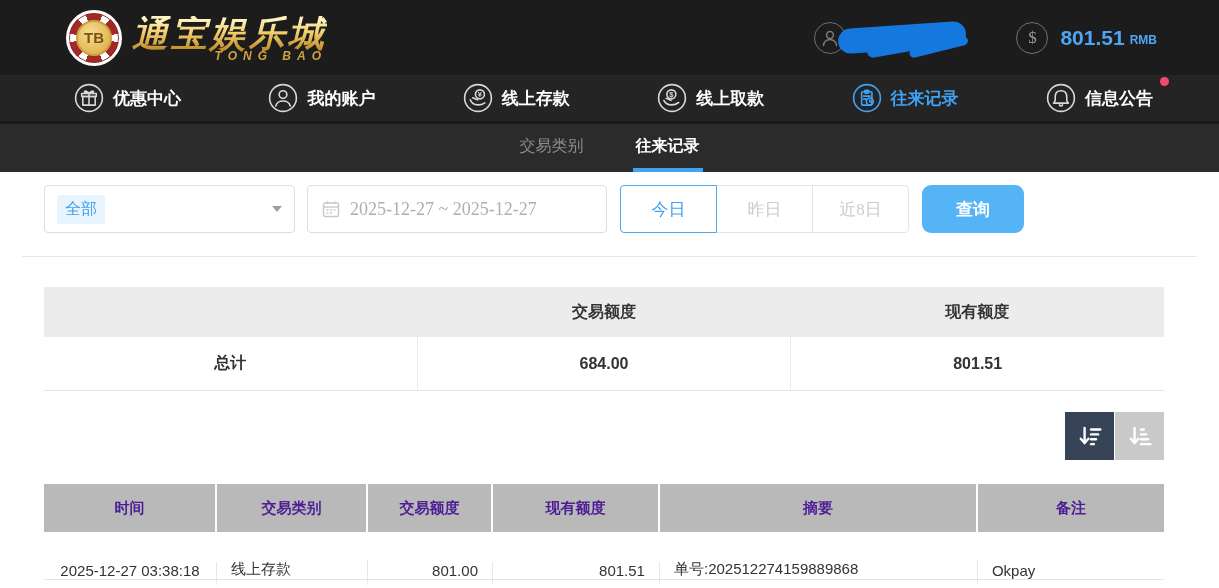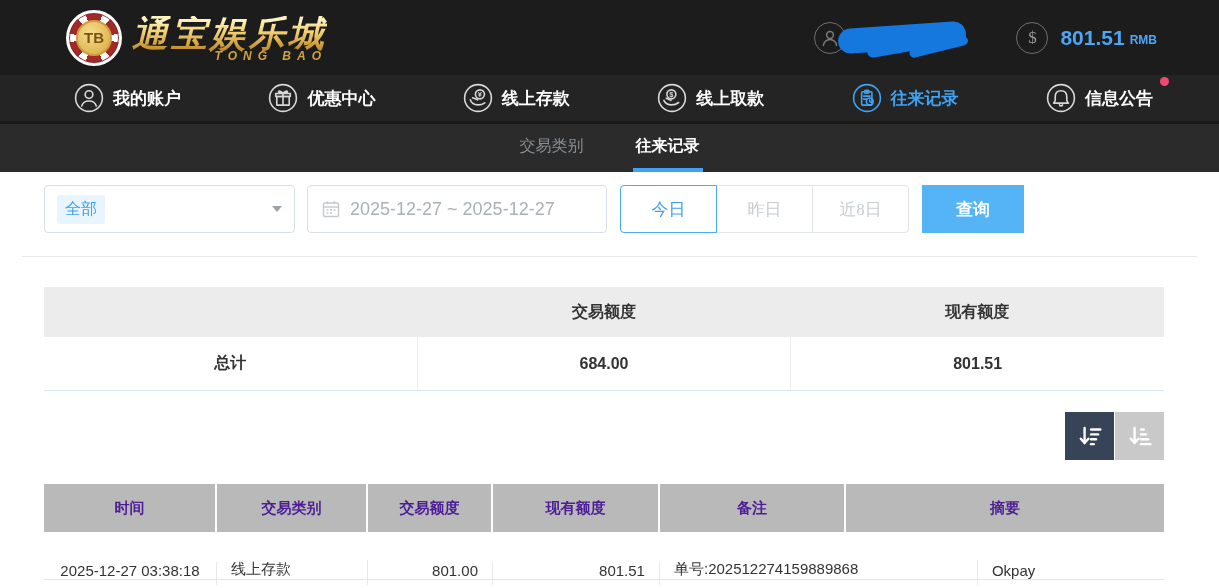--- a/index.html
+++ b/index.html
@@ -56,29 +56,29 @@
 
   
   .filters { display:flex; align-items:center; margin:13px 0 0 44px; height:48px; }
   .select-box { width:251px; height:48px; border:1px solid #d8dfe6; border-radius:4px; background:#fff;
     display:flex; align-items:center; padding:0 12px; cursor:pointer; }
   .sel-chip { background:#e8f4fe; color:#3f9ef0; font-size:16px; padding:4px 8px; border-radius:3px; }
   .caret { margin-left:auto; width:0; height:0; border-left:5.5px solid transparent;
     border-right:5.5px solid transparent; border-top:6.5px solid #9aa3ab; }
   .date-box { width:300px; height:48px; border:1px solid #d8dfe6; border-radius:4px; background:#fff;
     display:flex; align-items:center; padding:0 14px; margin-left:12px; cursor:pointer; }
-  .date-text { color:#a9b0b8; font-size:18px; margin-left:10px; font-family:Liberation Sans, sans-serif; }
+  .date-text { color:#a9b0b8; font-size:18px; margin-left:10px; font-family:Liberation Serif, serif; }
   .btn-group { display:flex; margin-left:13px;font-family:Liberation Serif, serif; }
   .qbtn { width:97px; height:48px; background:#fff; border:1px solid #e2e6ea; font-size:17px; color:#c8cdd1;
     display:flex; align-items:center; justify-content:center; cursor:pointer; margin-left:-1px; }
   .qbtn:first-child { border-radius:4px 0 0 4px; margin-left:0; }
   .qbtn:last-child { border-radius:0 4px 4px 0; }
   .qbtn.active { border:1px solid #4aa9f2; color:#3f9ef0; position:relative; z-index:2; }
   .query-btn { width:102px; height:48px; background:#54b4f6; color:#fff; font-size:17px; font-weight:bold;
-    border:none; border-radius:0; margin-left:13px; display:flex; align-items:center; justify-content:center; cursor:pointer; }
+    border:none; border-radius:9px; margin-left:13px; display:flex; align-items:center; justify-content:center; cursor:pointer; }
 
   .divider { height:1px; background:#e8e8e8; margin:23px 22px 0 22px; }
 
   
   .summary { margin:30px 55px 0 44px; width:1120px; }
   .sum-head { display:flex; background:#ececec; height:50px; }
   .sum-head .cell { flex:1; display:flex; align-items:center; justify-content:center;
     font-size:16px; font-weight:bold; color:#333; }
   .sum-row { display:flex; height:54px; background:#fff; border-bottom:1px solid #d9e8f5; }
   .sum-row .cell { flex:1; display:flex; align-items:center; justify-content:center;
@@ -138,38 +138,38 @@
       <span class="balance-cur">RMB</span>
     </div>
   </div>
 </div>
 
 <div class="mainnav">
   <div class="nav-item">
     <svg width="30" height="30" viewBox="0 0 28 28">
       <g class="stroke">
           <circle cx="14" cy="14" r="12.5"></circle>
-          <circle cx="14" cy="10.8" r="3.6"></circle>
-          <path d="M7.2 21.5 a7 6.2 0 0 1 13.6 0"></path>
-        </g>
-      </svg>
-    <span>我的账户</span>
-  </div>
-  <div class="nav-item">
-    <svg width="30" height="30" viewBox="0 0 28 28">
-      <g class="stroke">
-          <circle cx="14" cy="14" r="12.5"></circle>
           <rect x="8.2" y="12.6" width="11.6" height="8"></rect>
           <rect x="7.2" y="9.8" width="13.6" height="2.8"></rect>
           <line x1="14" y1="9.8" x2="14" y2="20.6"></line>
           <path d="M14 9.6 c-4.2 -4.6 -6.8 0.4 0 0"></path>
           <path d="M14 9.6 c4.2 -4.6 6.8 0.4 0 0"></path>
         </g>
       </svg>
     <span>优惠中心</span>
+  </div>
+  <div class="nav-item">
+    <svg width="30" height="30" viewBox="0 0 28 28">
+      <g class="stroke">
+          <circle cx="14" cy="14" r="12.5"></circle>
+          <circle cx="14" cy="10.8" r="3.6"></circle>
+          <path d="M7.2 21.5 a7 6.2 0 0 1 13.6 0"></path>
+        </g>
+      </svg>
+    <span>我的账户</span>
   </div>
   <div class="nav-item">
     <svg width="30" height="30" viewBox="0 0 28 28">
       <g class="stroke">
           <circle cx="14" cy="14" r="12.5"></circle>
           <circle cx="15.8" cy="10.6" r="4.2"></circle>
           <path d="M6.8 15.6 q1.6 4.6 7 4.8 q3.6 0.1 6.6 -1.9"></path>
           <path d="M9 13.8 l4.6 1.9"></path>
         </g>
       <text x="15.8" y="13" text-anchor="middle" class="nav-icon-text">¥</text>
@@ -290,22 +290,22 @@
       </svg>
   </div>
 </div>
 
 <div class="records">
   <div class="rec-head">
     <div class="cell w0">时间</div>
     <div class="cell w1">交易类别</div>
     <div class="cell w2">交易额度</div>
     <div class="cell w3">现有额度</div>
+    <div class="cell w4">摘要</div>
     <div class="cell w5">备注</div>
-    <div class="cell w4">摘要</div>
   </div>
   <div class="rec-row">
     <div class="cell w0 al-c">2025-12-27 03:38:18</div>
     <div class="cell w1 al-l">线上存款</div>
     <div class="cell w2 al-r">801.00</div>
     <div class="cell w3 al-r">801.51</div>
     <div class="cell w4 al-l">单号:202512274159889868</div>
     <div class="cell w5 al-l">Okpay</div>
   </div>
   <div class="rec-stub">

